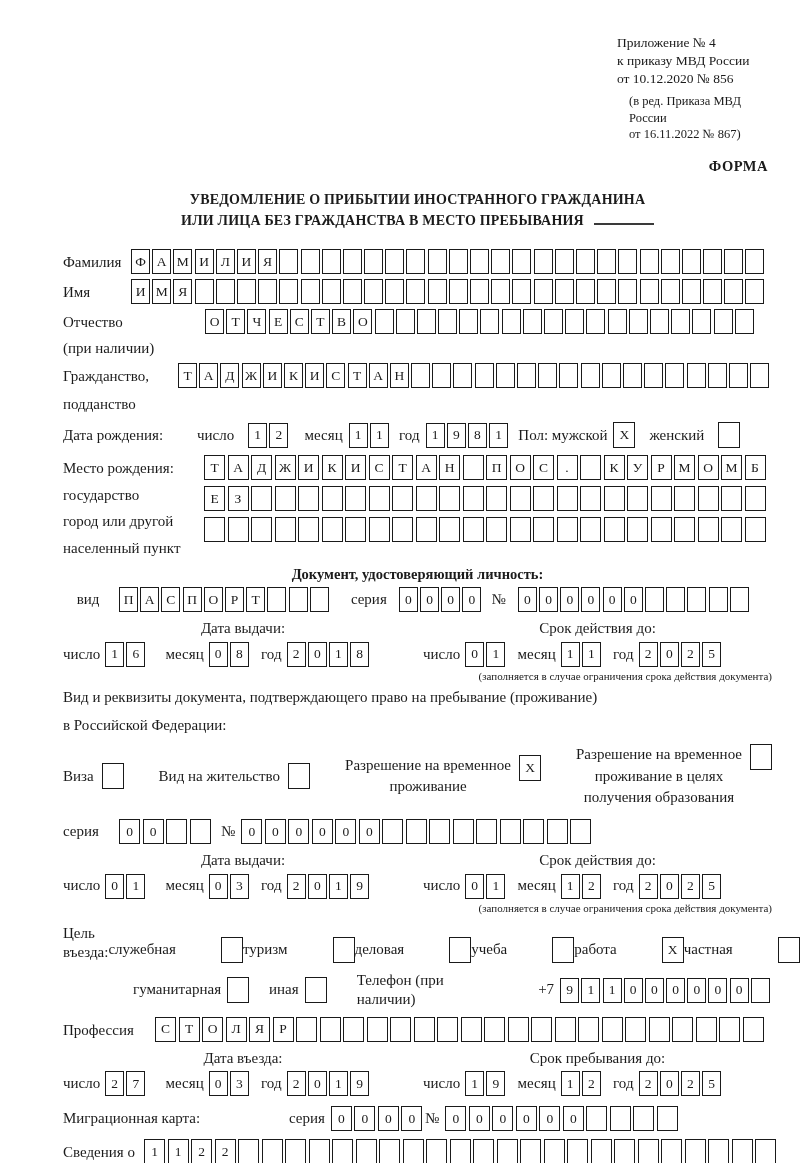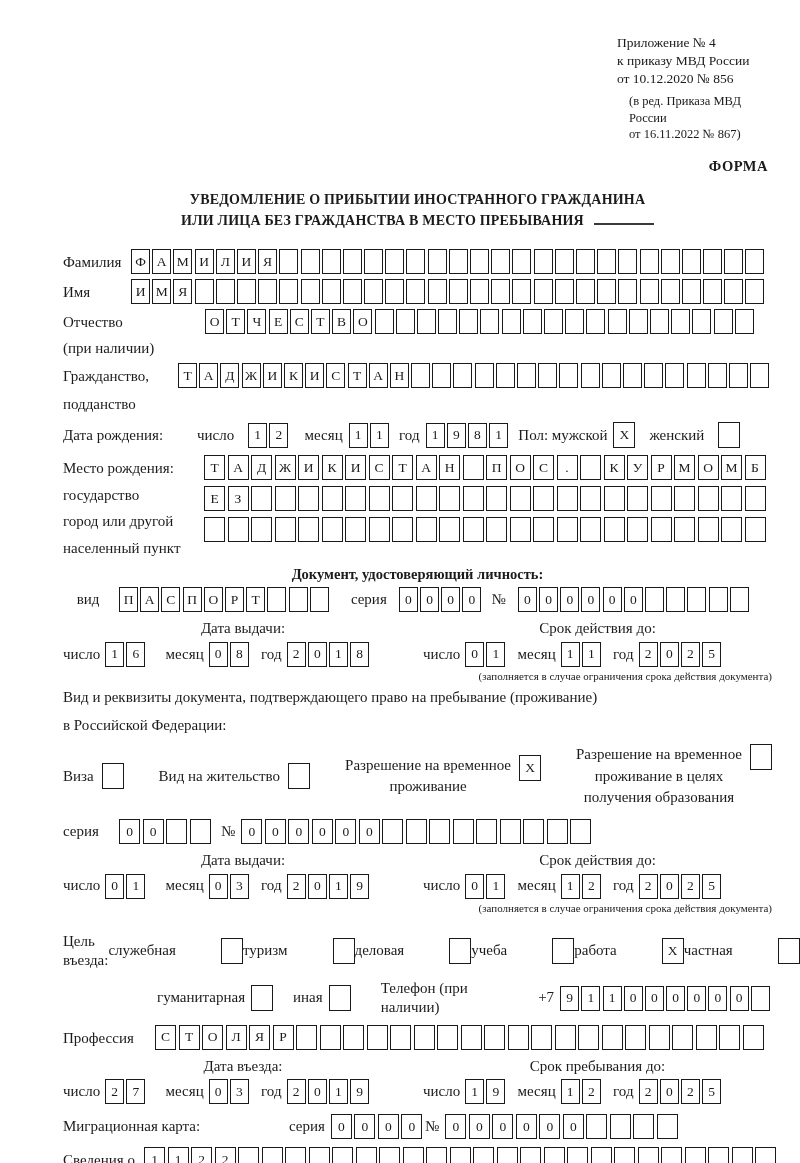--- a/index.html
+++ b/index.html
@@ -48,21 +48,21 @@
   .dgroup .lbl { margin-right:5px; }
   .dgroup .brow { margin-right:10px; }
   .dg-l { width:360px; }
   .note-r { text-align:right; font-size:11px; margin-top:3px; }
 
   .optrow { display:flex; align-items:center; justify-content:space-between; margin-top:8px; }
   .opt { display:flex; align-items:flex-start; }
   .opt .lbl { margin-right:8px; padding-top:4px; }
   .optblock { text-align:center; font-size:15px; line-height:1.45; margin-right:8px; }
 
-  .purp { display:flex; align-items:center; justify-content:space-between; margin-top:18px; }
+  .purp { display:flex; align-items:flex-end; justify-content:space-between; margin-top:10px; }
   .purp .pair { display:flex; align-items:center;gap:40px; }
   .purp .pair .lbl { margin-right:5px; }
 
   .center-b { text-align:center; font-weight:bold; font-size:14.5px; margin-top:8px; }
 </style>
 </head>
 <body>
 
 <div class="page">
 
@@ -558,21 +558,21 @@
         <span class="lbl">частная</span>
         <span class="cbox chk"></span>
       </span>
     <span class="pair">
         <span class="lbl">транзит</span>
         <span class="cbox chk"></span>
       </span>
   </div>
 
   <div class="inrow" style="margin-top:8px;">
-    <span class="lbl" style="margin-left:94px;">гуманитарная</span>
+    <span class="lbl" style="margin-left:70px;">гуманитарная</span>
     <span class="cbox chk"></span>
     <span class="lbl gap20">иная</span>
     <span class="cbox chk"></span>
     <span class="lbl gap30">Телефон (при наличии)</span>
     <span class="lbl gap30">+7</span>
     <span class="brow">
         <span class="cbox">9</span>
         <span class="cbox">1</span>
         <span class="cbox">1</span>
         <span class="cbox">0</span>

